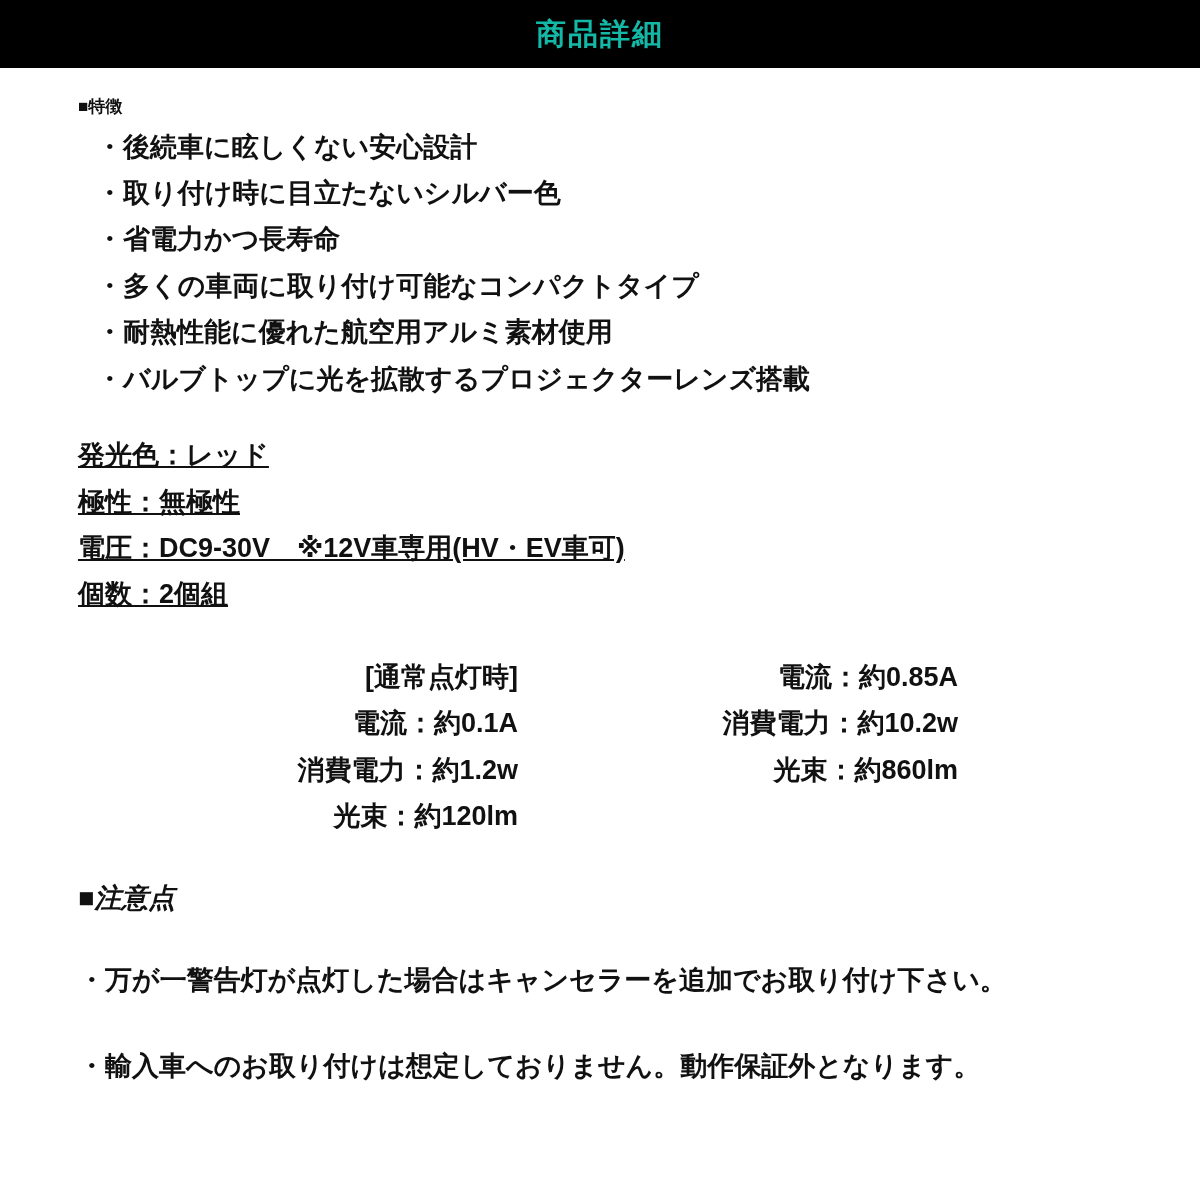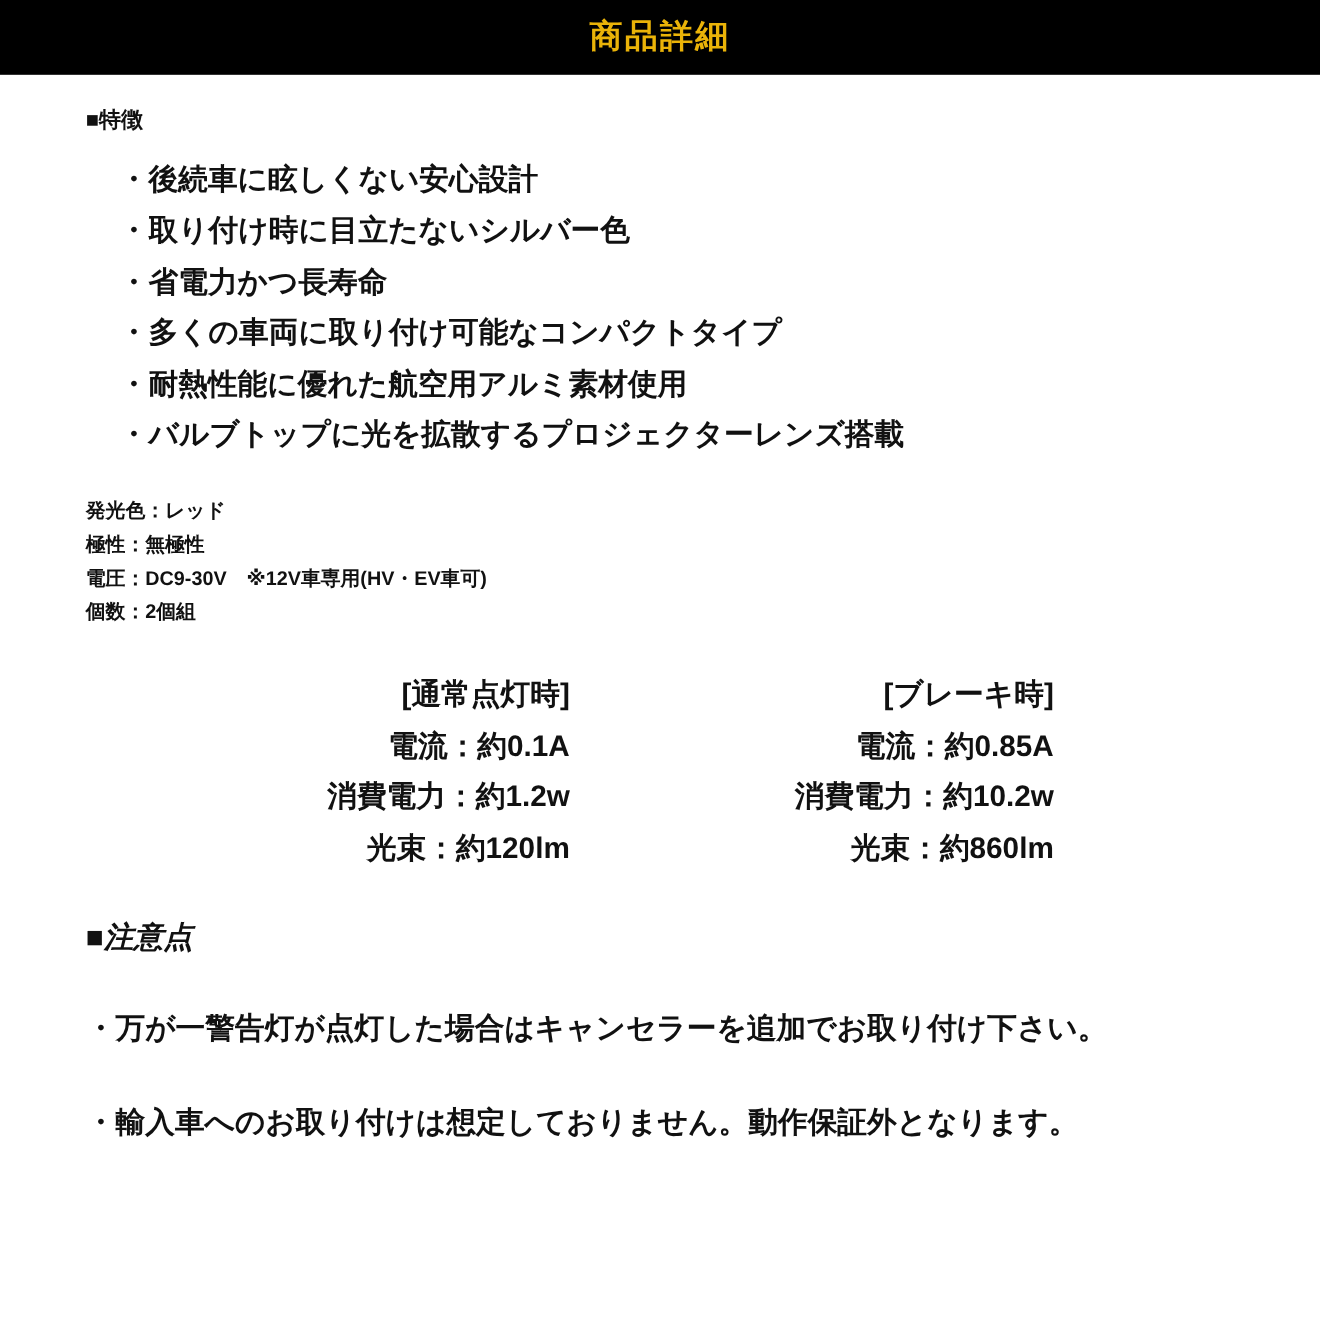--- a/index.html
+++ b/index.html
@@ -17,62 +17,63 @@
   .page {
     width: 1200px;
     height: 1200px;
     position: relative;
     box-sizing: border-box;
   }
   .header-bar {
     width: 100%;
     height: 68px;
     background: #000000;
-    color: #eab308;
+    color: #14b8a6;
     display: flex;
     align-items: center;
     justify-content: center;
     box-sizing: border-box;
   }
   .header-title {
     font-size: 30px;
     font-weight: bold;
     letter-spacing: 2px;
     line-height: 1;
   }
   .content {
     box-sizing: border-box;
     padding: 26px 56px 0 78px;
   }
   .section-heading {
-    font-size: 20px;
+    font-size: 17px;
     font-weight: bold;
     line-height: 1.5;
     margin: 0 0 4px 0;
   }
   .bullet-list {
     list-style: none;
-    margin: 16px;
+    margin: 4px;
     padding: 0;
   }
   .bullet-list li {
     font-size: 27px;
     font-weight: bold;
     line-height: 1.72;
     white-space: nowrap;
     padding-left: 14px;
   }
   .spec-block {
     margin-top: 30px;
   }
   .spec-line {
-    font-size: 18px;
+    font-size: 27px;
     font-weight: bold;
     line-height: 1.72;
     white-space: nowrap;
+    text-decoration: underline;
   }
   .note-block {
     margin-top: 34px;
   }
   .two-col {
     margin-top: 36px;
     display: flex;
   }
   .col {
     width: 440px;
@@ -135,21 +136,20 @@
 
 
     <div class="two-col">
       <div class="col">
         <div class="col-line">[通常点灯時]</div>
         <div class="col-line">電流：約0.1A</div>
         <div class="col-line">消費電力：約1.2w</div>
         <div class="col-line">光束：約120lm</div>
       </div>
       <div class="col">
-        <div class="col-line">[ブレーキ時]</div>
         <div class="col-line">電流：約0.85A</div>
         <div class="col-line">消費電力：約10.2w</div>
         <div class="col-line">光束：約860lm</div>
       </div>
     </div>
 
     <div class="caution-block">
       <p class="caution-heading">■注意点</p>
       <div class="caution-line">・万が一警告灯が点灯した場合はキャンセラーを追加でお取り付け下さい。</div>
       <div class="caution-line">・輸入車へのお取り付けは想定しておりません。動作保証外となります。</div>

